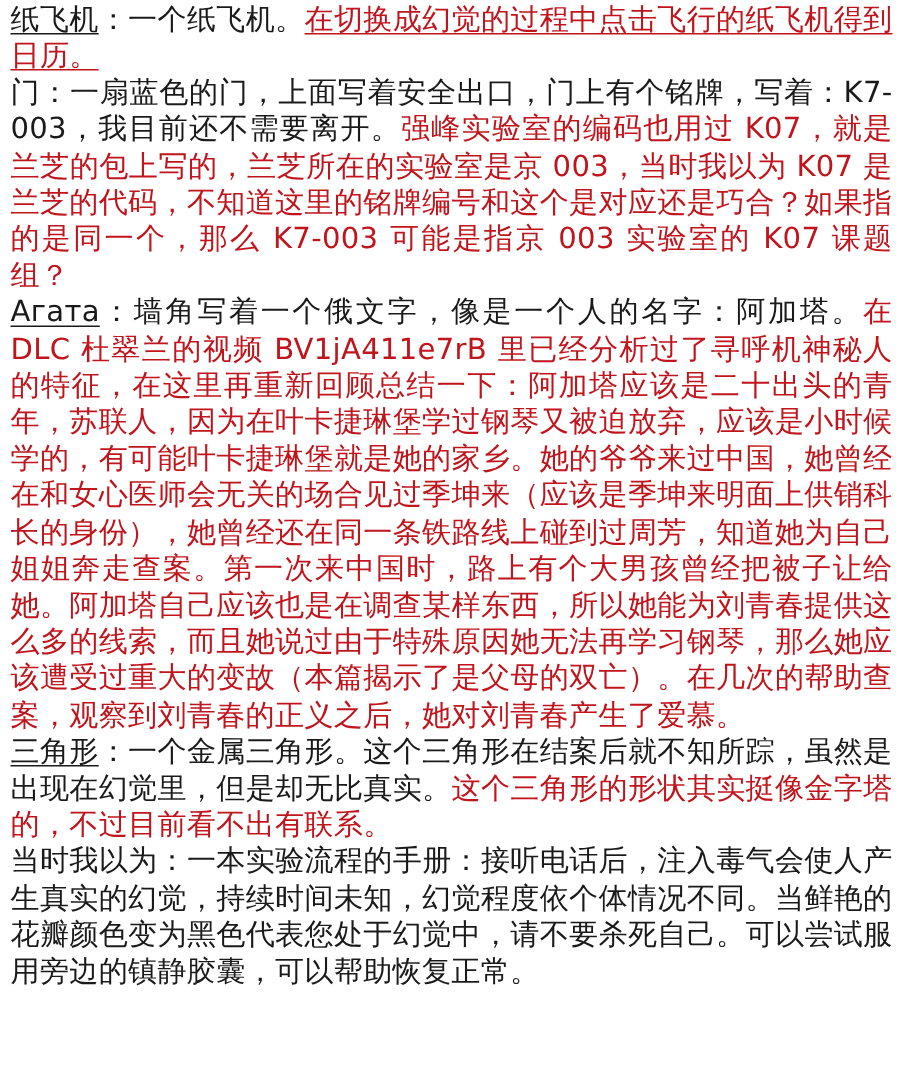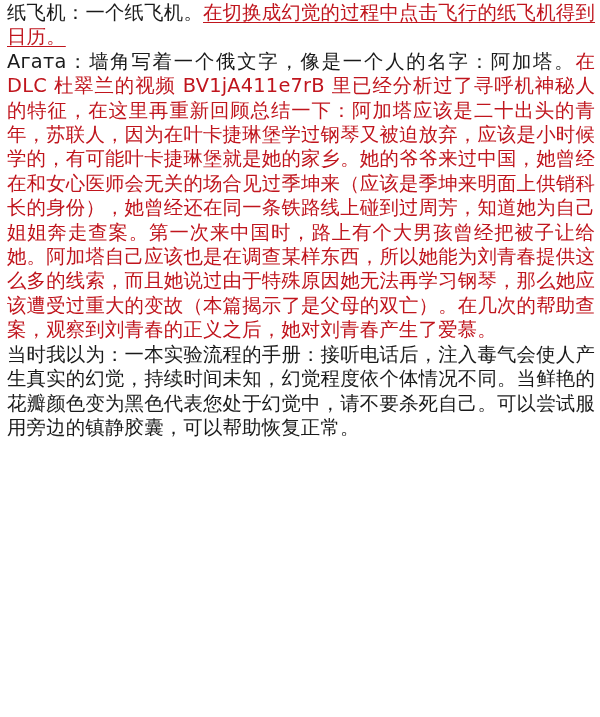--- a/index.html
+++ b/index.html
@@ -9,32 +9,34 @@
     font-family: "DejaVu Sans", sans-serif;
     font-size: 19.4px;
     line-height: 24.4px;
     color: #1a1a1a;
     text-align: justify;
     text-justify: inter-character;
     letter-spacing: 0.2px;
   }
   .para { margin: 0; }
   .key { color: #1a1a1a; }
-  .key.u { text-underline-offset: 3px; }
+  .key.u { text-decoration: underline; text-underline-offset: 3px; }
   .note { color: #c0151d; }
   .note.u { text-decoration: underline; text-underline-offset: 3px; }
   .black { color: #1a1a1a; }
 </style>
 </head>
 <body>
 
 <div class="doc">
 
   <p class="para"><span class="key u">纸飞机</span><span class="black">：一个纸飞机。</span><span class="note u">在切换成幻觉的过程中点击飞行的纸飞机得到日历。</span></p>
 
+  <p class="para"><span class="key">门</span><span class="black">：一扇蓝色的门，上面写着安全出口，门上有个铭牌，写着：K7-003，我目前还不需要离开。</span><span class="note">强峰实验室的编码也用过 K07，就是兰芝的包上写的，兰芝所在的实验室是京 003，当时我以为 K07 是兰芝的代码，不知道这里的铭牌编号和这个是对应还是巧合？如果指的是同一个，那么 K7-003 可能是指京 003 实验室的 K07 课题组？</span></p>
 
   <p class="para"><span class="key u">Агата</span><span class="black">：墙角写着一个俄文字，像是一个人的名字：阿加塔。</span><span class="note">在 DLC 杜翠兰的视频 BV1jA411e7rB 里已经分析过了寻呼机神秘人的特征，在这里再重新回顾总结一下：阿加塔应该是二十出头的青年，苏联人，因为在叶卡捷琳堡学过钢琴又被迫放弃，应该是小时候学的，有可能叶卡捷琳堡就是她的家乡。她的爷爷来过中国，她曾经在和女心医师会无关的场合见过季坤来（应该是季坤来明面上供销科长的身份），她曾经还在同一条铁路线上碰到过周芳，知道她为自己姐姐奔走查案。第一次来中国时，路上有个大男孩曾经把被子让给她。阿加塔自己应该也是在调查某样东西，所以她能为刘青春提供这么多的线索，而且她说过由于特殊原因她无法再学习钢琴，那么她应该遭受过重大的变故（本篇揭示了是父母的双亡）。在几次的帮助查案，观察到刘青春的正义之后，她对刘青春产生了爱慕。</span></p>
 
 
+  <p class="para"><span class="key u">三角形</span><span class="black">：一个金属三角形。这个三角形在结案后就不知所踪，虽然是出现在幻觉里，但是却无比真实。</span><span class="note">这个三角形的形状其实挺像金字塔的，不过目前看不出有联系。</span></p>
 
   <p class="para"><span class="key">当时我以为</span><span class="black">：一本实验流程的手册：接听电话后，注入毒气会使人产生真实的幻觉，持续时间未知，幻觉程度依个体情况不同。当鲜艳的花瓣颜色变为黑色代表您处于幻觉中，请不要杀死自己。可以尝试服用旁边的镇静胶囊，可以帮助恢复正常。</span></p>
 
 </div>
 
 </body></html>

